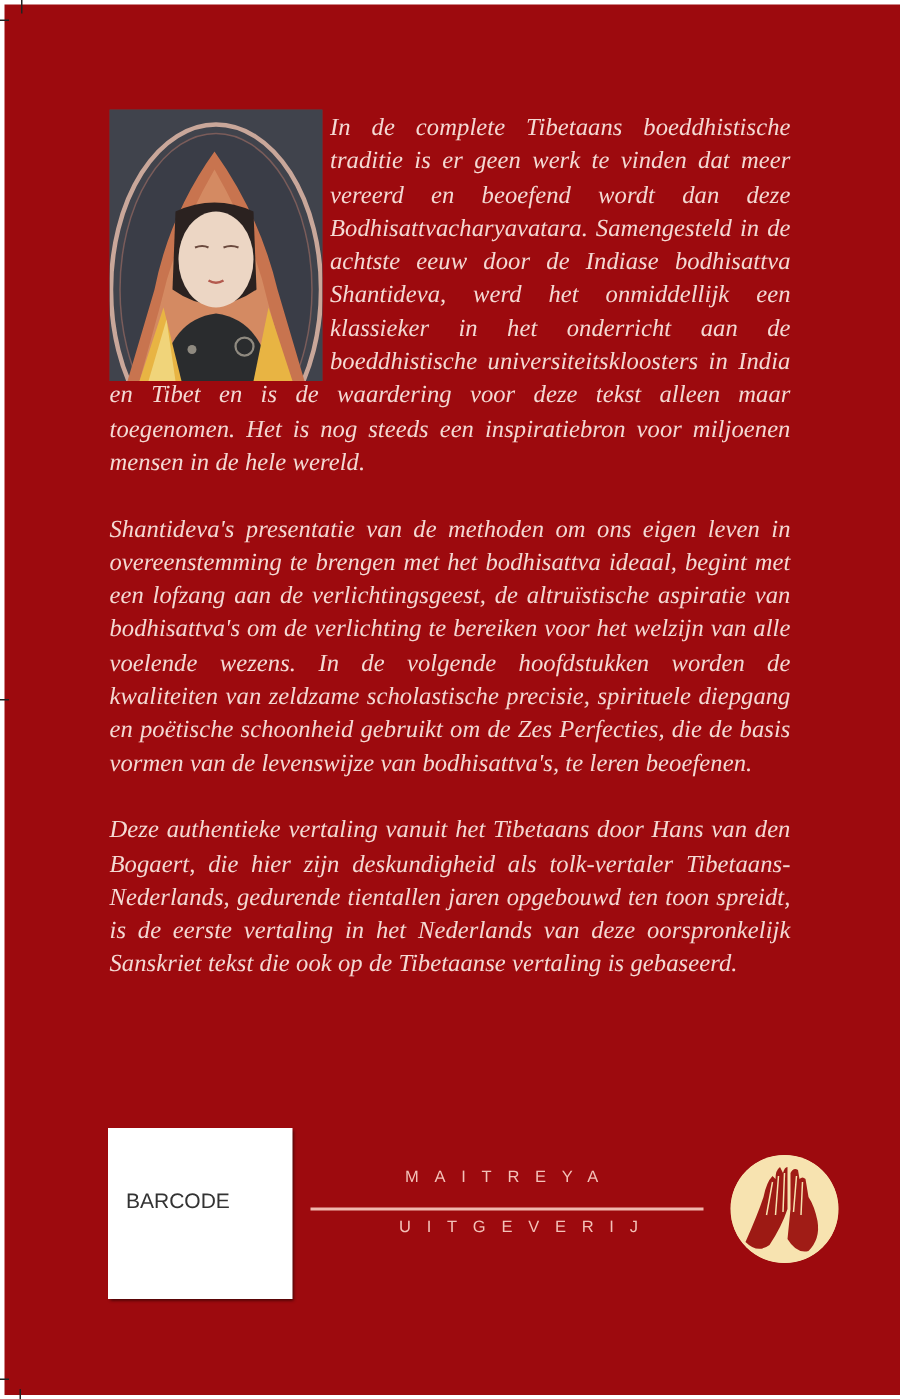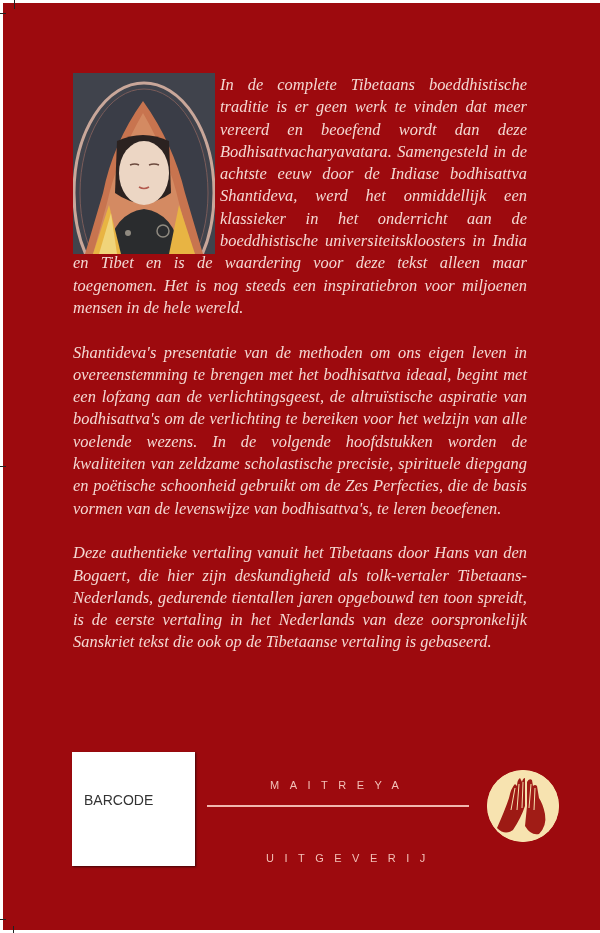--- a/index.html
+++ b/index.html
@@ -8,21 +8,21 @@
   .crop { position:absolute; background:#222; }
   .portrait { position:absolute; left:73px; top:73px; width:142px; height:181px; overflow:hidden; background:#4a4c55; }
   .text-block { position:absolute; left:73px; top:74px; width:454px; color:#f4d9d3; font-size:16.4px; line-height:22.3px; text-align:justify; letter-spacing:0.05px;font-style:italic; }
   .text-block p { margin:0 0 22.3px 0; }
   .float-spacer { float:left; width:147px; height:176px; }
   .barcode { position:absolute; left:72px; top:752px; width:123px; height:114px; background:#ffffff; box-shadow:1px 1px 2px rgba(0,0,0,0.6); }
   .barcode span { position:absolute; left:12px; top:40px; font-family:"Liberation Sans","DejaVu Sans",sans-serif; font-size:14px; color:#333; }
   .pub-line { position:absolute; left:207px; top:805px; width:262px; height:2px; background:#f0b7ae; }
   .pub-top, .pub-bottom { position:absolute; font-family:Liberation Sans, sans-serif; color:#f3c1b8; font-size:11px; letter-spacing:10.5px; }
   .pub-top { left:270px; top:779px; }
-  .pub-bottom { left:266px; top:812px;margin-top:40px; }
+  .pub-bottom { left:266px; top:812px; }
   .logo { position:absolute; left:487px; top:770px; width:72px; height:72px; border-radius:50%; background:#f7e3b0; overflow:hidden; }
 </style>
 </head>
 <body>
 
 <div class="cover"></div>
 
 <div class="crop" style="left:14px;top:0;width:1px;height:9px;"></div>
 <div class="crop" style="left:0;top:13px;width:6px;height:1px;"></div>
 <div class="crop" style="left:0;top:466px;width:6px;height:1px;"></div>

